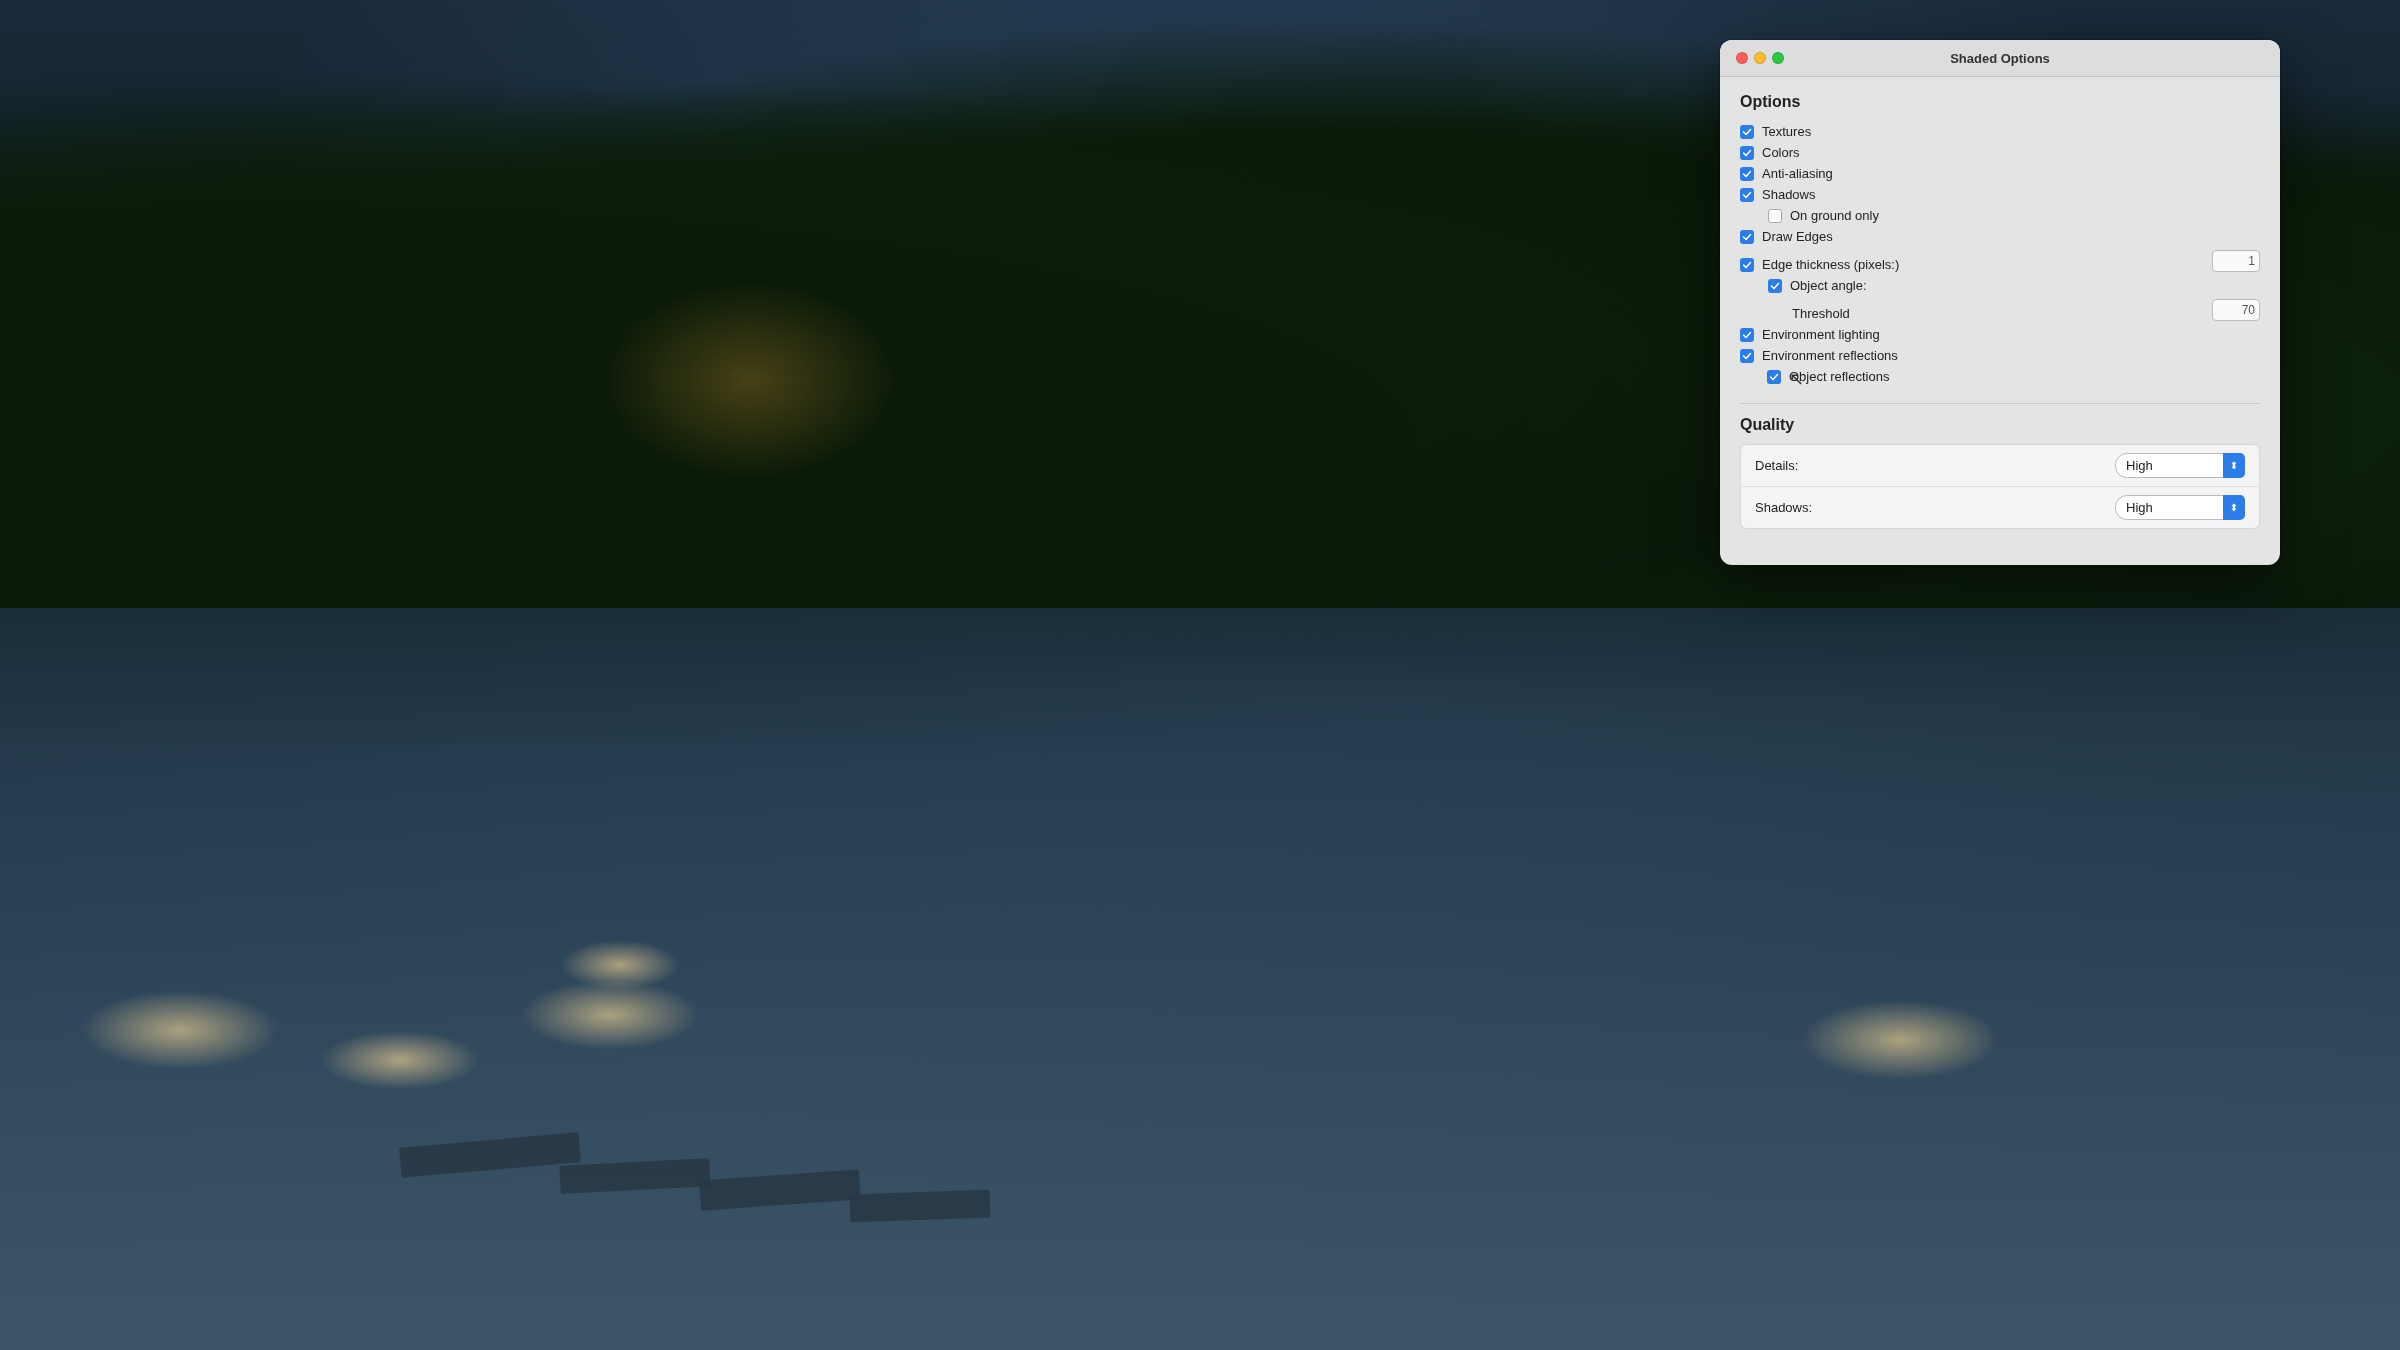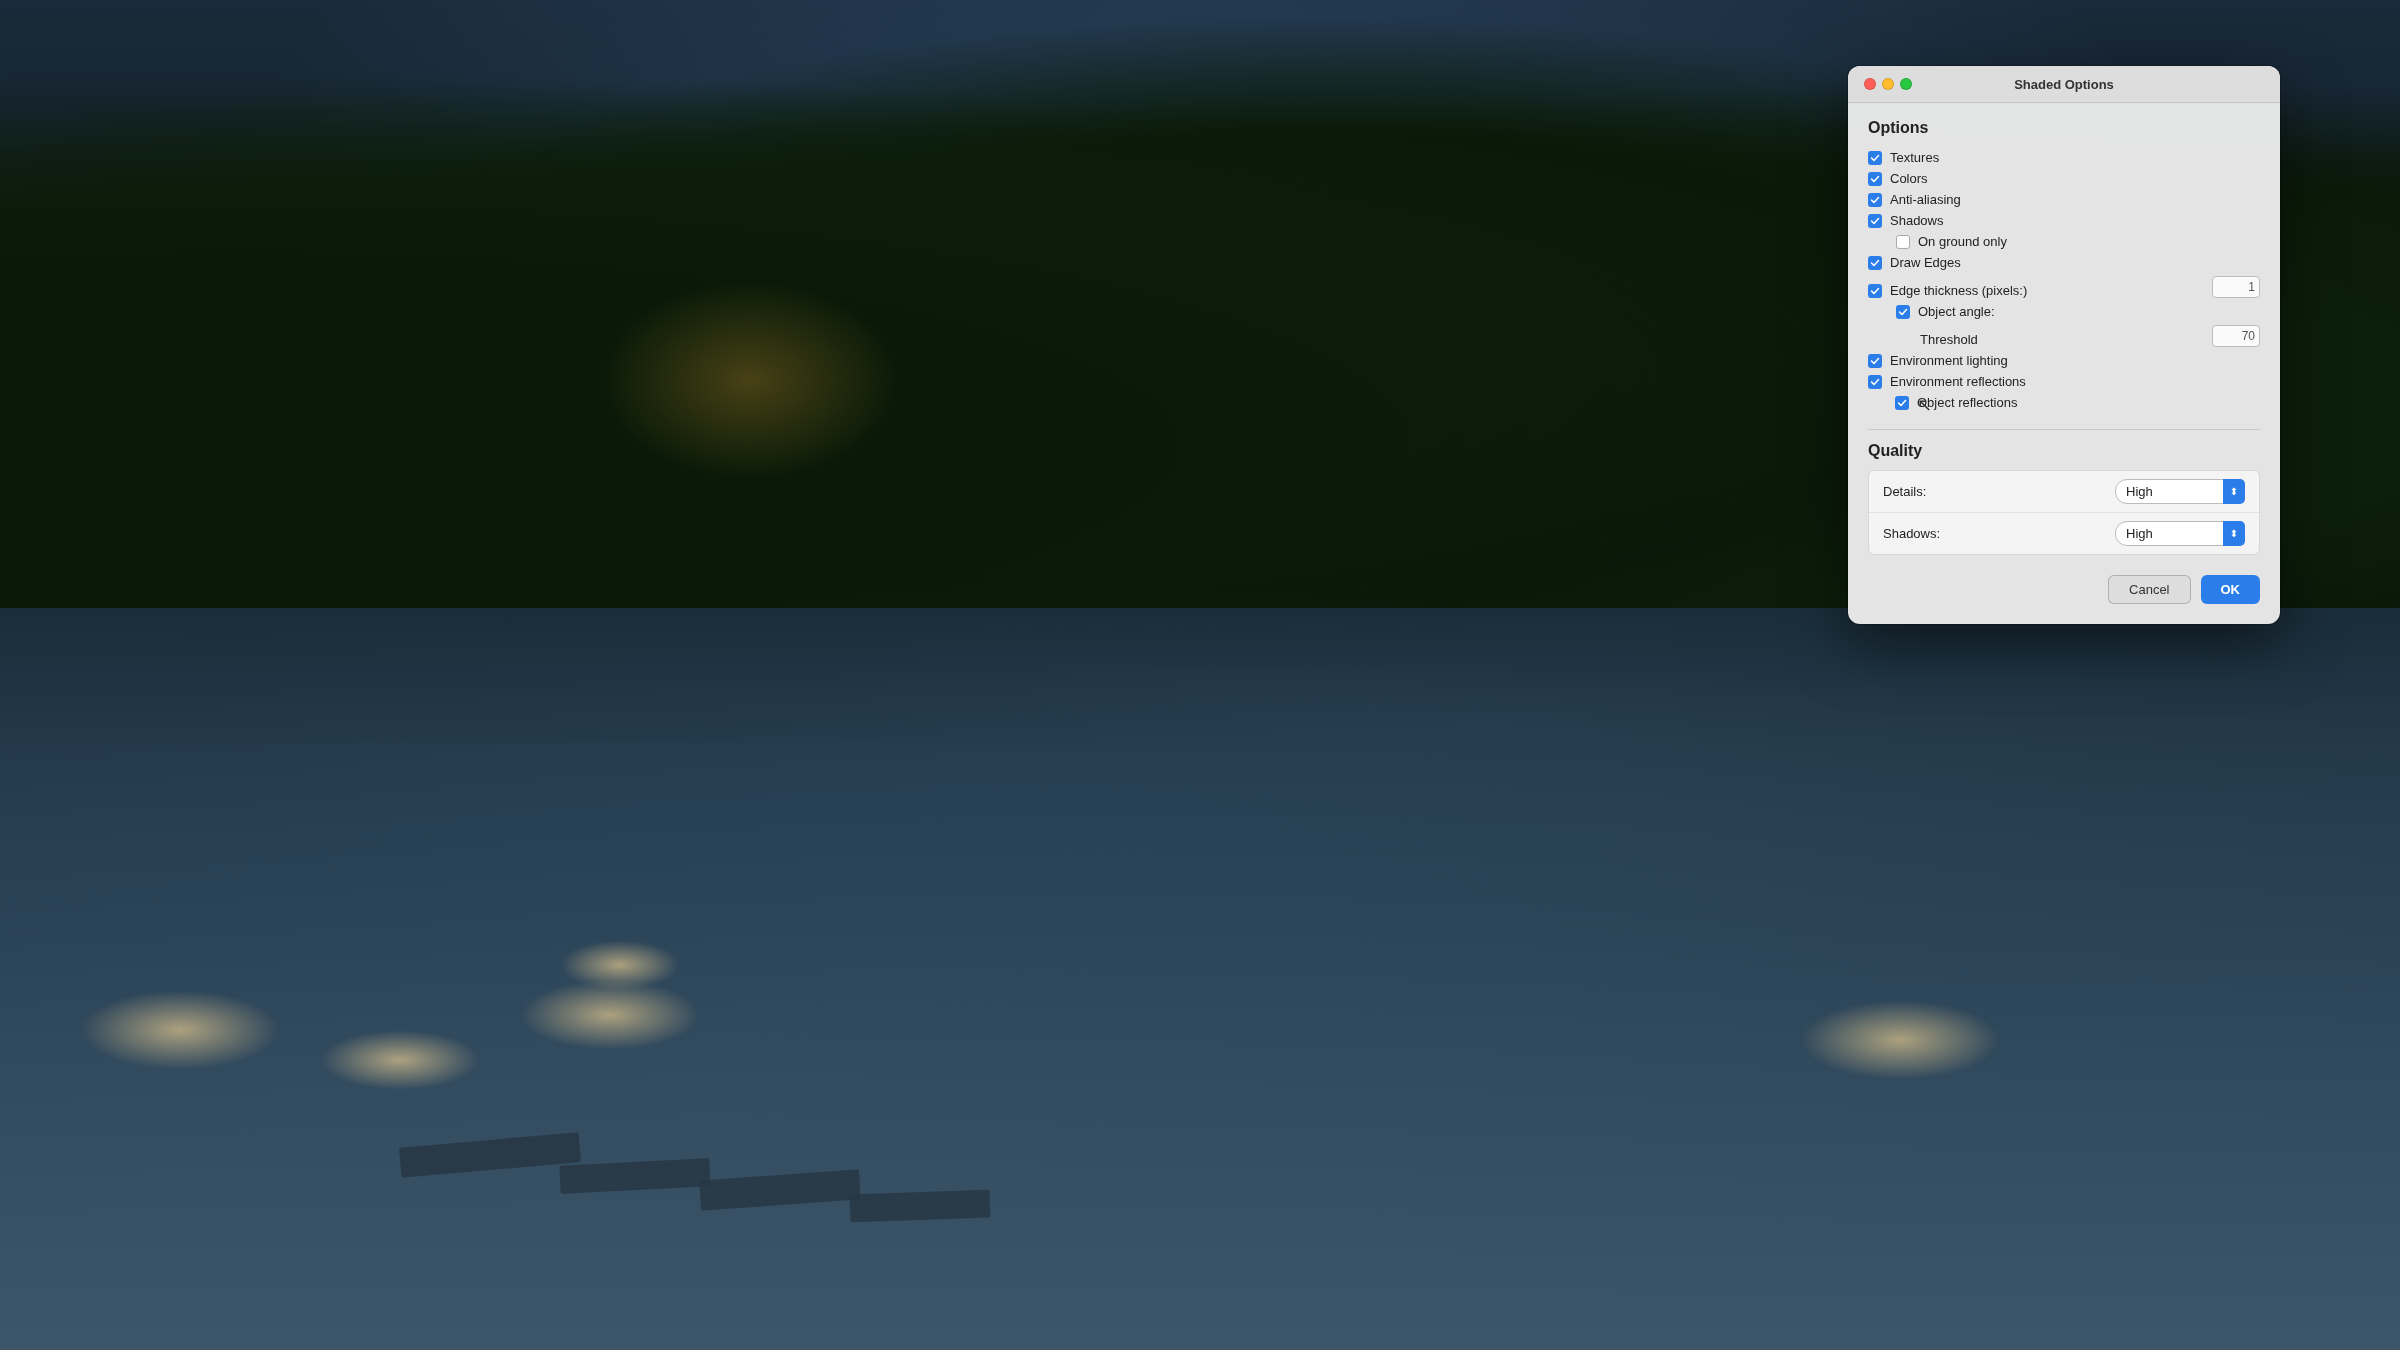--- a/index.html
+++ b/index.html
@@ -64,23 +64,23 @@
     
     .stone {
       position: absolute;
       background: rgba(40,55,70,0.9);
       border-radius: 2px;
     }
 
     
     .dialog-overlay {
       position: absolute;
-      top: 66px;
+      top: 40px;
       right: 120px;
-      width: 432px;
+      width: 560px;
       background: rgba(236,236,236,0.96);
       border-radius: 12px;
       box-shadow: 0 20px 60px rgba(0,0,0,0.5), 0 0 0 1px rgba(0,0,0,0.2);
       overflow: hidden;
     }
 
     .dialog-titlebar {
       display: flex;
       align-items: center;
       padding: 12px 16px;
@@ -459,19 +459,15 @@
             <option selected="">High</option>
           </select>
           <div class="select-arrow">
             <span class="select-arrow-icon">⬍</span>
           </div>
         </div>
       </div>
 
     </div>
 
-    <div class="dialog-footer">
-      <button class="btn btn-cancel">Cancel</button>
-      <button class="btn btn-ok">OK</button>
-    </div>
 
   </div>
 </div>
 
 </body></html>

